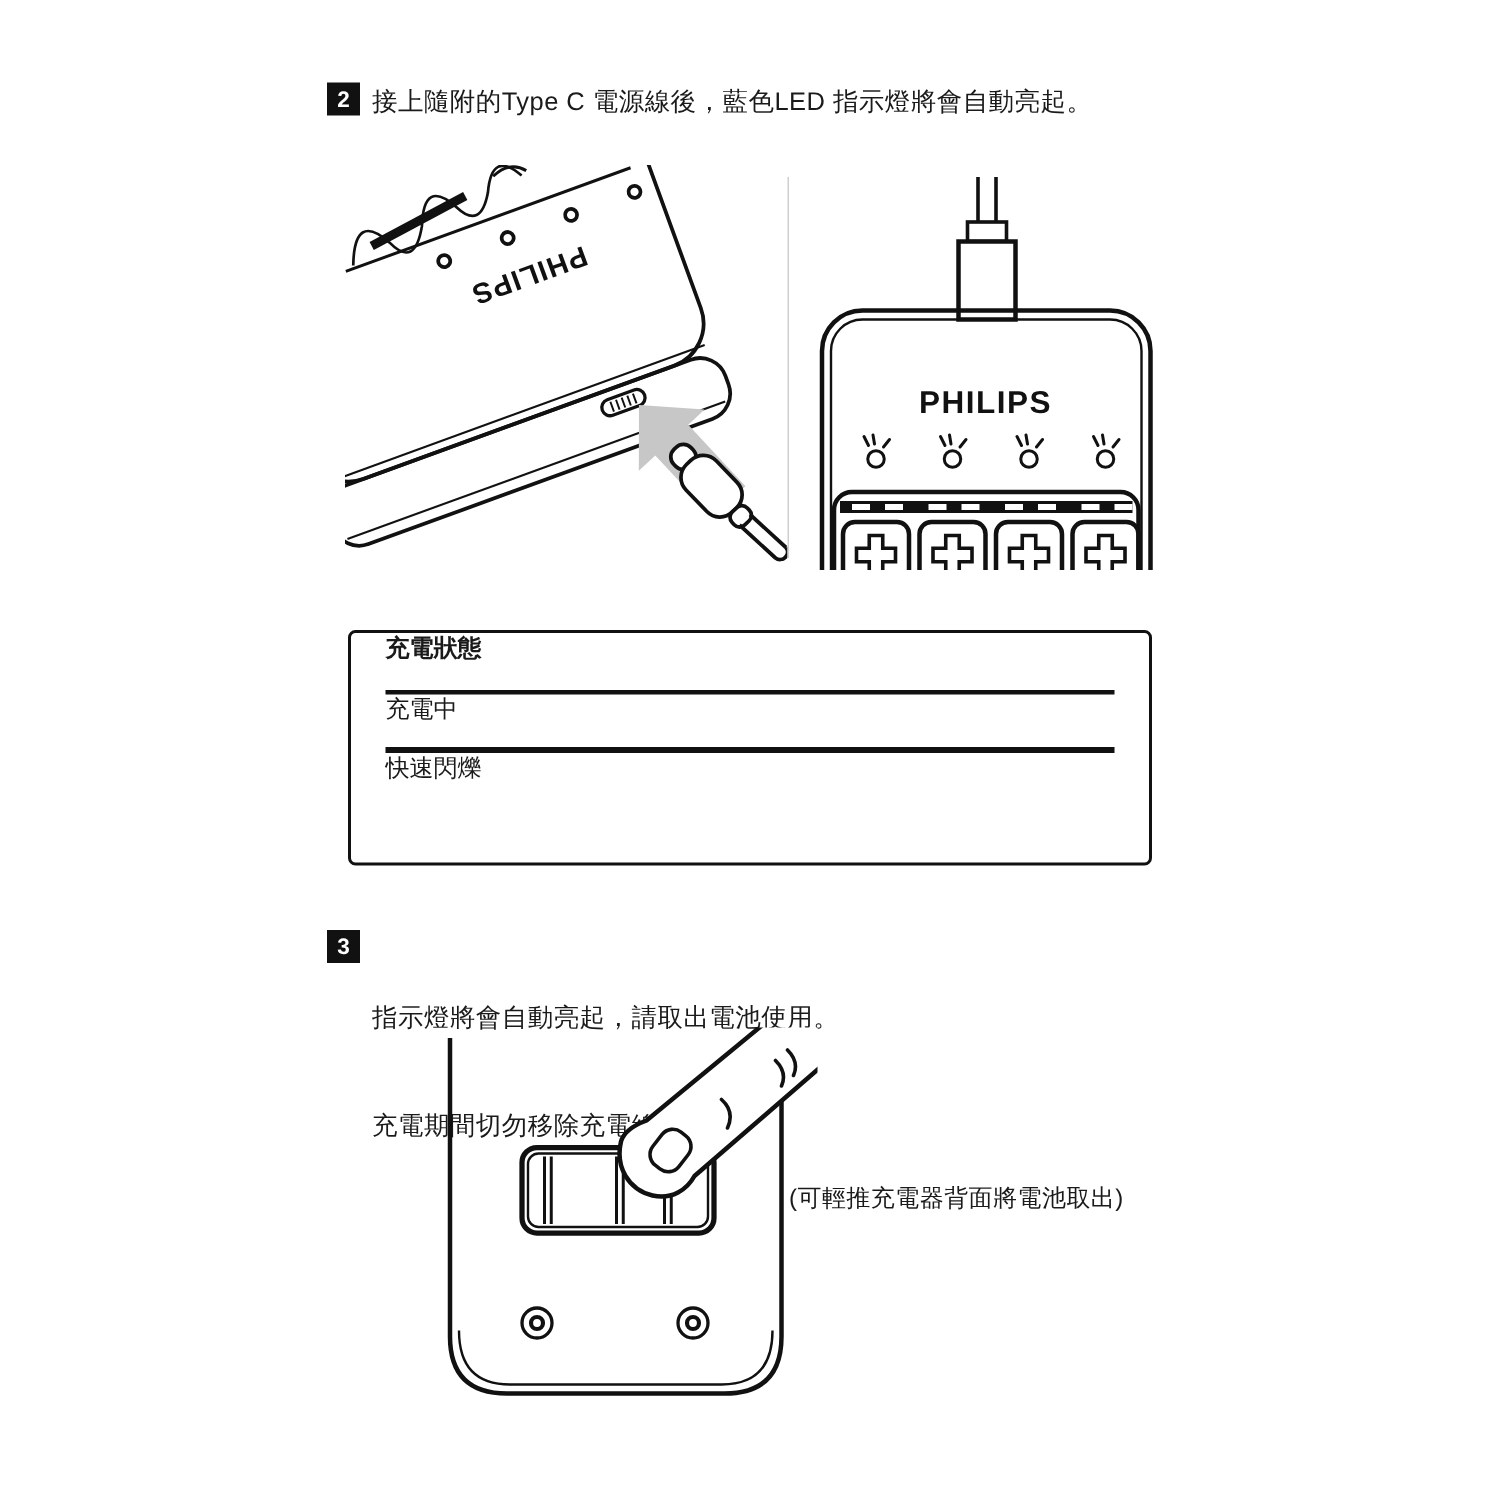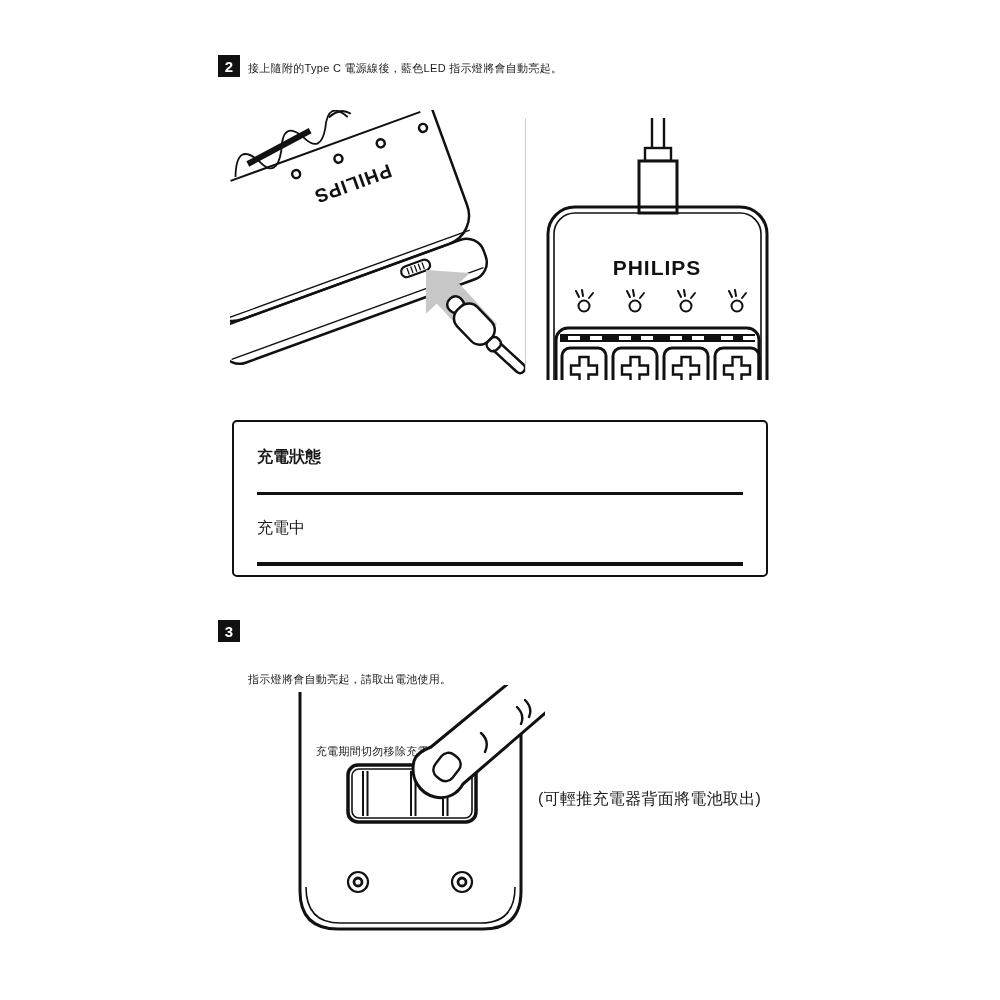--- a/index.html
+++ b/index.html
@@ -1,32 +1,32 @@
 <!DOCTYPE html>
 <html><head>
 <meta charset="utf-8">
 <style>
   html,body{margin:0;padding:0;background:#ffffff;}
   .page{position:relative;width:1000px;height:1000px;background:#fff;
         font-family:"Liberation Sans","DejaVu Sans",sans-serif;color:#1a1a1a;overflow:hidden;}
   .badge{position:absolute;width:22px;height:22px;background:#111;color:#fff;
          font-weight:bold;font-size:15px;display:flex;align-items:center;justify-content:center;}
-  .step-text{position:absolute;font-size:11px;line-height:24px;letter-spacing:.3px;white-space:pre;text-align:right;}
+  .step-text{position:absolute;font-size:17px;line-height:24px;letter-spacing:.3px;white-space:pre;}
   .fig{position:absolute;}
   .fig-divider{position:absolute;left:525px;top:118px;width:1px;height:254px;background:#cfcfcf;}
   .spec-table{position:absolute;left:232px;top:420px;width:536px;height:157px;
               border:2.5px solid #111;border-radius:5px;box-sizing:border-box;overflow:hidden;background:#fff;}
-  .t-row{display:flex;align-items:center;padding:16px 23px;font-size:16px;}
+  .t-row{display:flex;align-items:flex-start;padding:0 23px;font-size:16px;}
   .t-head{height:38px;font-weight:bold;}
   .t-body{height:35px;}
   .t-c1{width:199px;flex-shrink:0;}
   .t-c2{flex:1;}
   .t-rule{height:2px;background:#111;margin:0 23px;}
   .t-rule-thick{height:2.5px;}
-  .caption{position:absolute;left:538px;top:789px;font-size:16px;letter-spacing:.3px;text-align:right;}
+  .caption{position:absolute;left:526px;top:789px;font-size:16px;letter-spacing:.3px;text-align:right;}
   svg text{font-family:"Liberation Sans","DejaVu Sans",sans-serif;}
 </style>
 </head>
 <body>
 
 <div class="page">
 
   <div class="badge" style="left:218px;top:55px">2</div>
   <div class="step-text" style="left:248px;top:56px">接上隨附的Type C 電源線後，藍色LED 指示燈將會自動亮起。</div>
 

